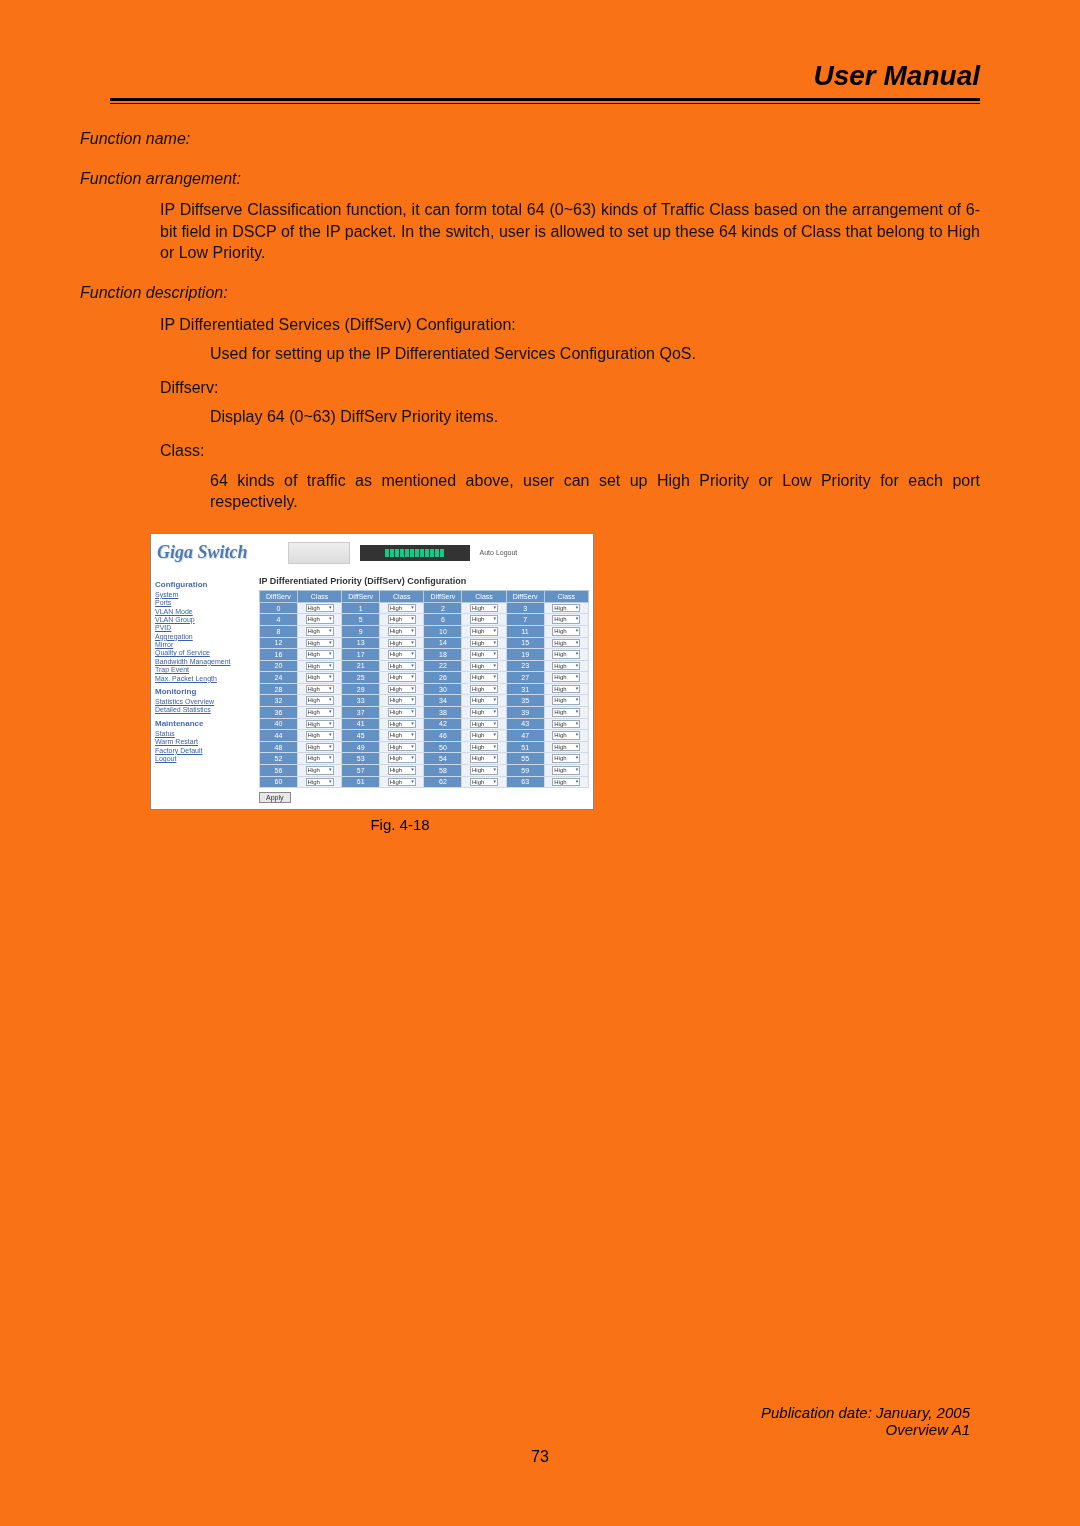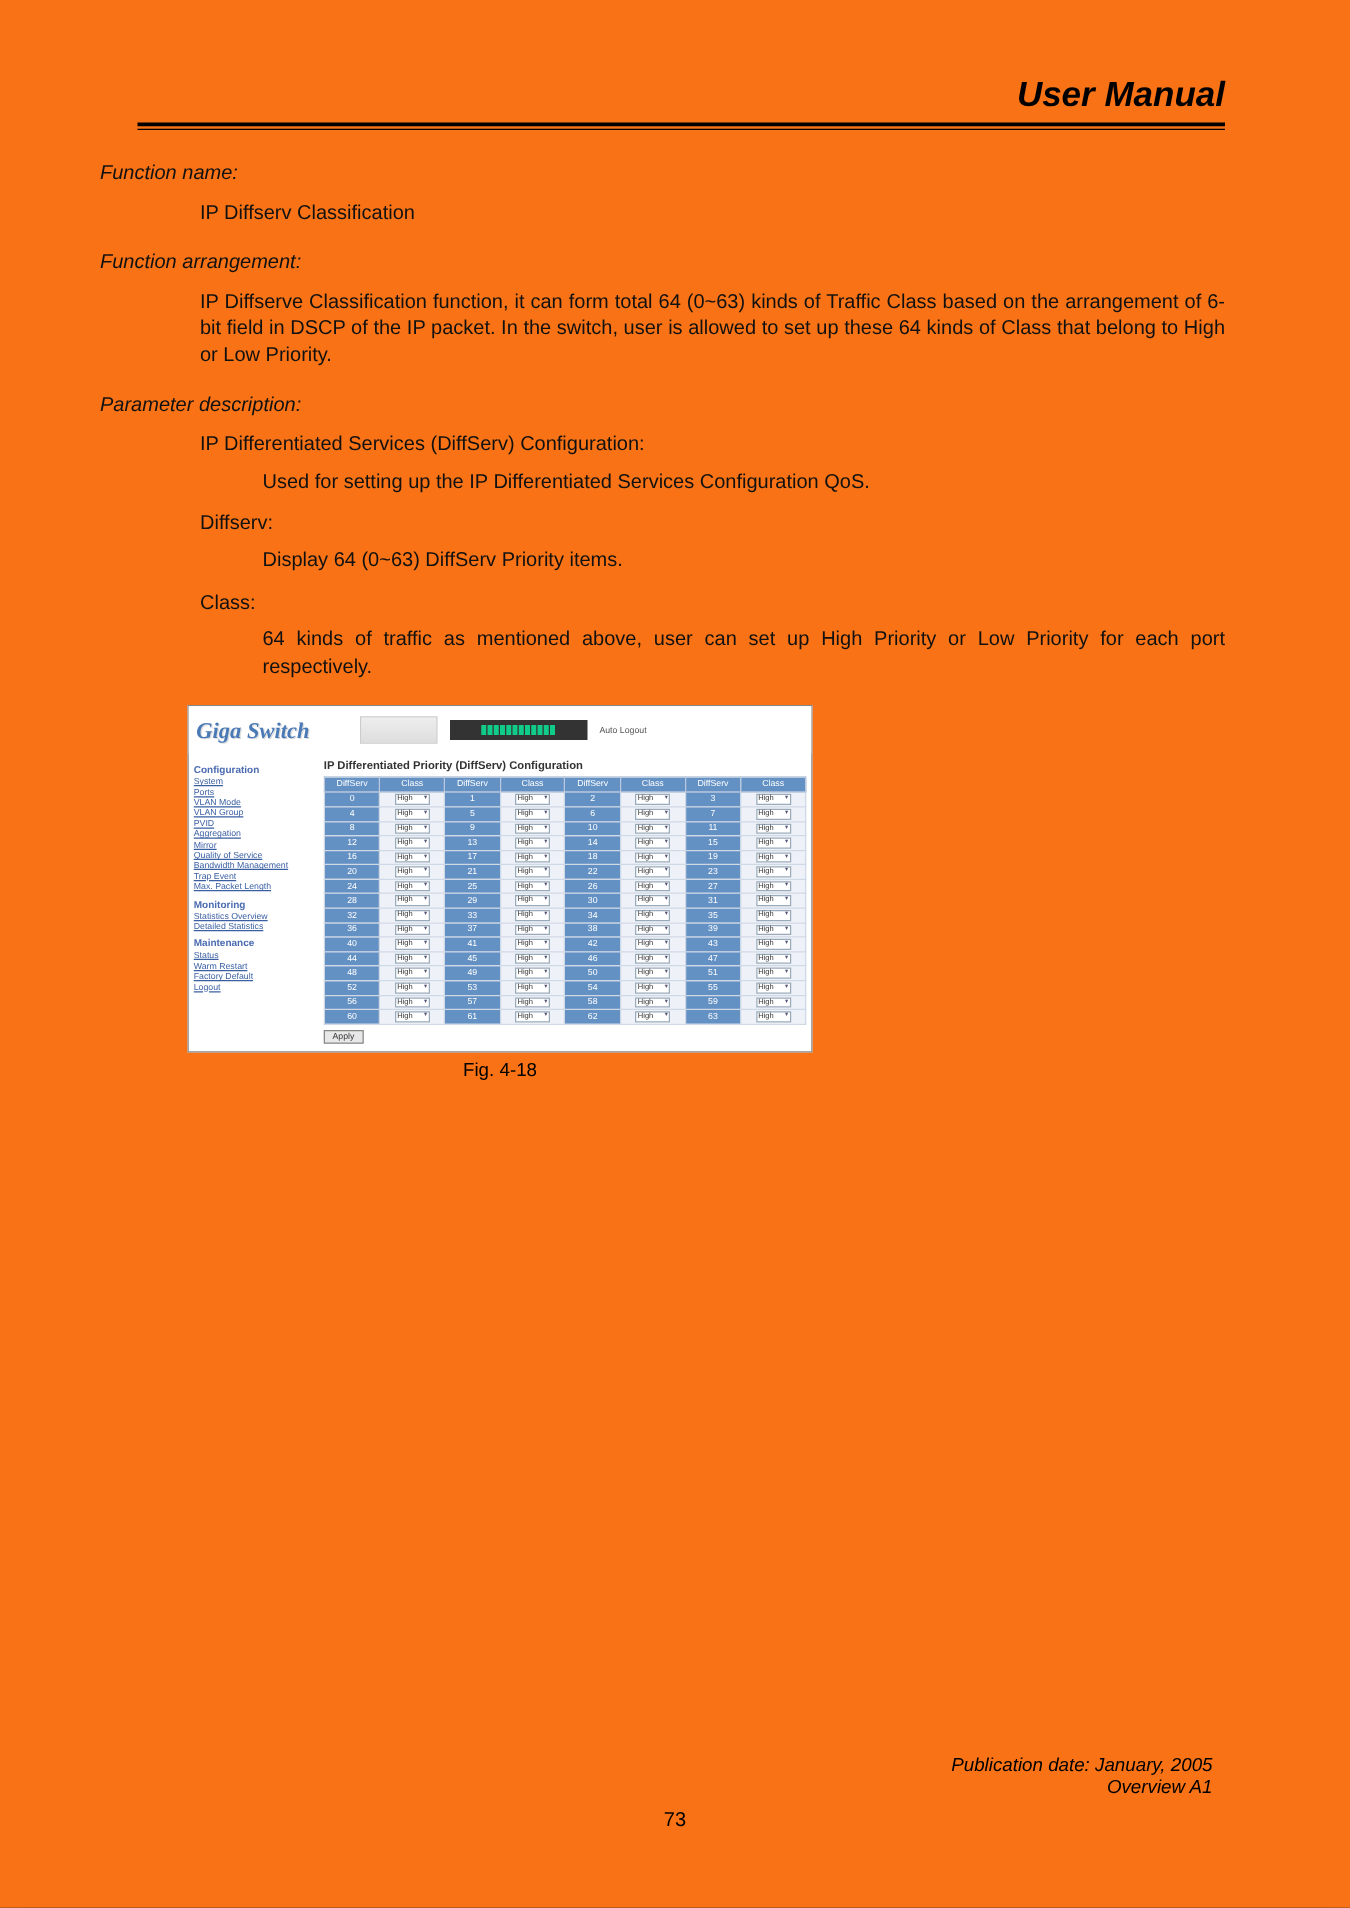--- a/index.html
+++ b/index.html
@@ -35,21 +35,21 @@
     margin: 18px 0 10px -30px;
   }
   .indent-1 { margin-left: 50px; margin-bottom: 12px; }
   .indent-2 { margin-left: 100px; margin-bottom: 12px; }
   .label    { margin-left: 50px; margin-bottom: 8px; }
   .para     { text-align: justify; }
 
   
   .figure-wrap {
     margin: 20px 0 6px 40px;
-    width: 500px;
+    width: 444px;
   }
   .fig-caption {
     text-align: center;
     font-size: 15px;
     margin: 6px 0 0 40px;
     width: 500px;
   }
   .sw-window {
     border: 1px solid #888;
     background: #fff;
@@ -132,26 +132,25 @@
 <body>
 
 <div class="page">
 
   <div class="header">User Manual</div>
   <hr class="hr-heavy">
   <hr class="hr-light">
 
   <div class="content">
     <div class="fn-name">Function name:</div>
-    <div class="indent-1">IP Diffserv Classification</div>
 
     <div class="fn-desc">Function arrangement:</div>
     <div class="indent-1 para">IP Diffserve Classification function, it can form total 64 (0~63) kinds of Traffic Class based on the arrangement of 6-bit field in DSCP of the IP packet.  In the switch, user is allowed to set up these 64 kinds of Class that belong to High or Low Priority.</div>
 
-    <div class="param-desc">Parameter description:</div>
+    <div class="param-desc">Function description:</div>
 
     <div class="label">IP Differentiated Services (DiffServ) Configuration:</div>
     <div class="indent-2">Used for setting up the IP Differentiated Services Configuration QoS.</div>
 
     <div class="label">Diffserv:</div>
     <div class="indent-2">Display 64 (0~63) DiffServ Priority items.</div>
 
     <div class="label">Class:</div>
     <div class="indent-2 para">64 kinds of traffic as mentioned above, user can set up High Priority or Low Priority for each port respectively.</div>
   </div>

